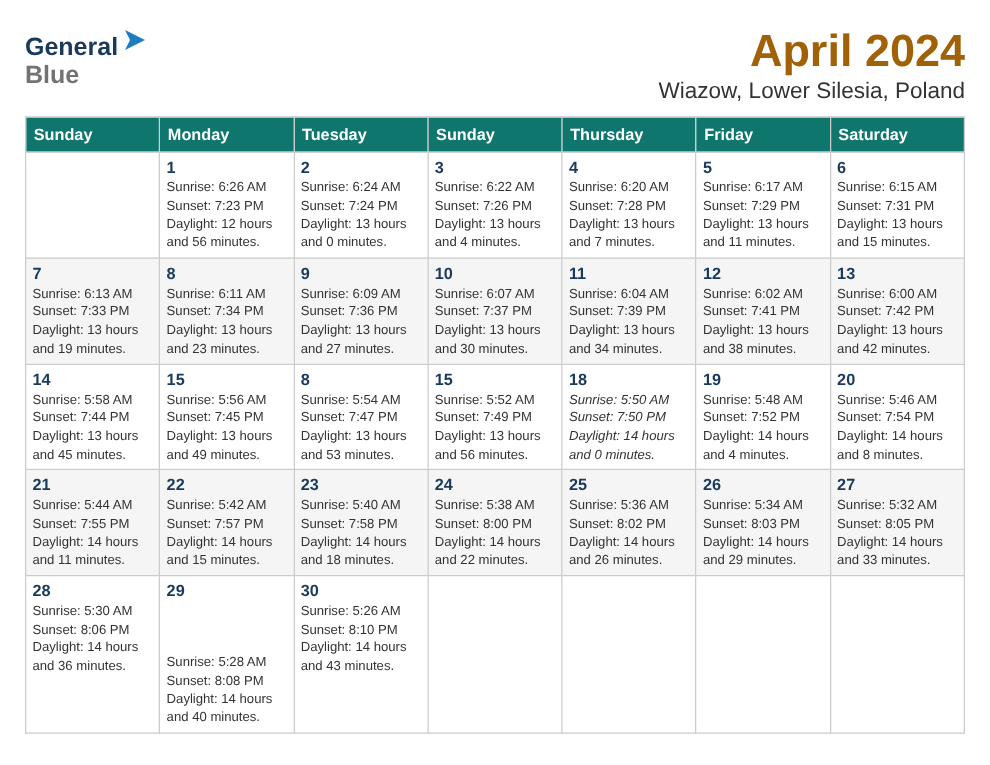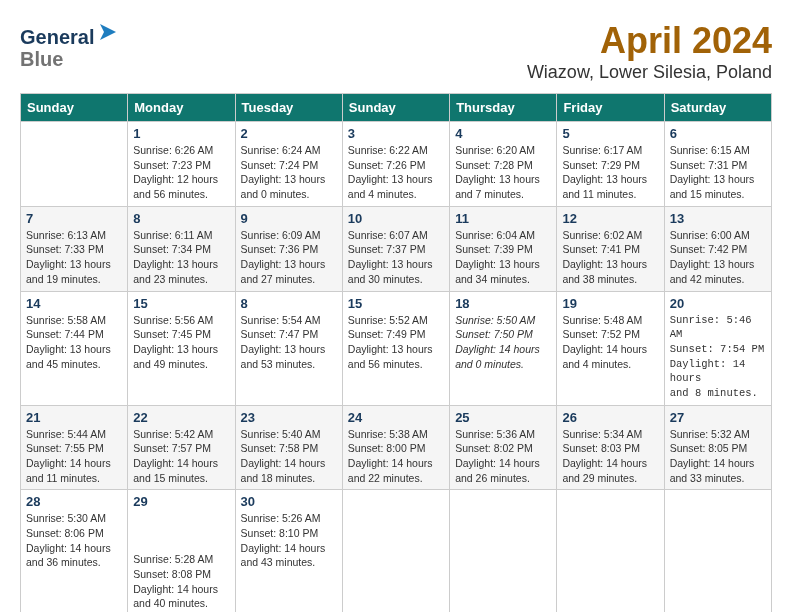--- a/index.html
+++ b/index.html
@@ -249,21 +249,21 @@
         </td>
         <td>
           <span class="day-number">19</span>
           <div class="day-info" style="white-space: pre-line;">Sunrise: 5:48 AM
 Sunset: 7:52 PM
 Daylight: 14 hours
 and 4 minutes.</div>
         </td>
         <td>
           <span class="day-number">20</span>
-          <div class="day-info" style="white-space: pre-line; font-family: Liberation Mono, monospace;">Sunrise: 5:46 AM
+          <div class="day-info" style="white-space: pre-line;">Sunrise: 5:46 AM
 Sunset: 7:54 PM
 Daylight: 14 hours
 and 8 minutes.</div>
         </td>
       </tr>
       <tr>
         <td>
           <span class="day-number">21</span>
           <div class="day-info" style="white-space: pre-line;">Sunrise: 5:44 AM
 Sunset: 7:55 PM

